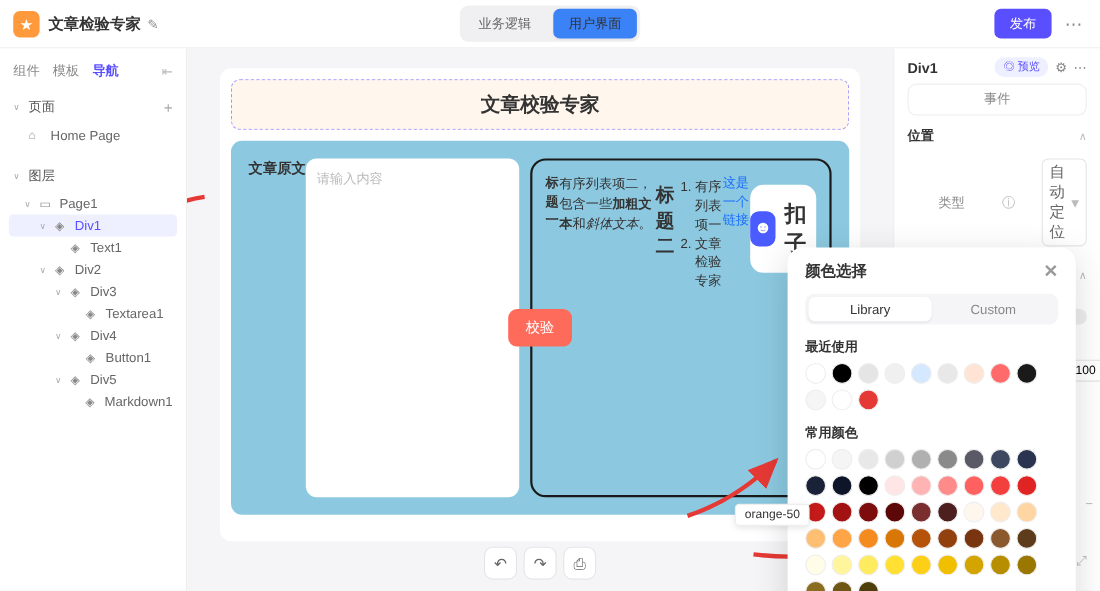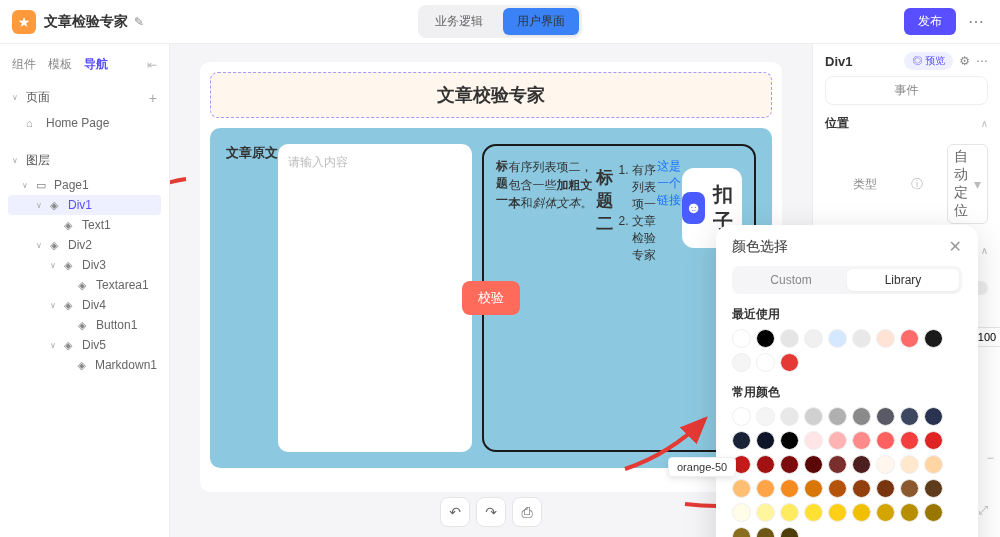--- a/index.html
+++ b/index.html
@@ -72,21 +72,21 @@
 .pr-row { display: flex; align-items: center; gap: 24px; padding: 2px 0; margin-left: 28px; }
 .pr-row .rl { width: 34px; color: #888; }
 .pr-select { flex: 1; border: 1px solid #e5e5e8; border-radius: 6px; padding: 3px 6px; color: #666; background: #fff; font-size: 14px; display: flex; justify-content: space-between; align-items: center; }
 .pr-input { width: 36px; border: 1px solid #e5e5e8; border-radius: 6px; padding: 3px 4px; font-size: 11px; text-align: center; }
 .toggle { width: 28px; height: 14px; background: #eee; border-radius: 10px; position: relative; margin-left: auto; }
 .toggle::after { content: ''; position: absolute; width: 12px; height: 12px; background: #fff; border-radius: 50%; top: 1px; left: 1px; box-shadow: 0 1px 2px rgba(0,0,0,.2); }
 .color-swatch { width: 14px; height: 14px; border: 1px solid #ddd; border-radius: 3px; background: #FFF7ED; }
 
 
 .color-pop { position: absolute; top: 225px; right: 22px; width: 262px; background: #fff; border-radius: 14px; box-shadow: 0 8px 32px rgba(0,0,0,.15); padding: 12px 16px 14px; z-index: 10; }
-.cp-head { display: flex; align-items: center; font-size: 14px; font-weight: 400; margin-bottom: 10px; justify-content: space-between; }
+.cp-head { display: flex; align-items: center; font-size: 14px; font-weight: 700; margin-bottom: 10px; justify-content: space-between; }
 .cp-close { margin-left: auto; color: #999; cursor: pointer; font-size: 16px; }
 .cp-tabs { display: flex; background: #f5f5f7; border-radius: 8px; padding: 3px; margin-bottom: 12px; }
 .cp-tab { flex: 1; text-align: center; padding: 4px 0; font-size: 12px; color: #888; border-radius: 6px; cursor: pointer; }
 .cp-tab.active { background: #fff; color: #333; box-shadow: 0 1px 2px rgba(0,0,0,.05); }
 .cp-label { font-size: 12px; color: #333; font-weight: 600; margin-bottom: 6px; }
 .cp-swatches { display: flex; flex-wrap: wrap; gap: 5px; margin-bottom: 12px; }
 .cp-sw { width: 19px; height: 19px; border-radius: 50%; cursor: pointer; border: 1px solid #eee; }
 .cp-tooltip { position: absolute; background: #fff; border: 1px solid #eee; border-radius: 4px; padding: 3px 8px; font-size: 11px; box-shadow: 0 2px 6px rgba(0,0,0,.1); white-space: nowrap; }
 
 
@@ -306,22 +306,22 @@
     </div>
   </div>
 </div>
 
 <div class="color-pop">
   <div class="cp-head">
     <span>颜色选择</span>
     <span class="cp-close">✕</span>
   </div>
   <div class="cp-tabs">
+    <div class="cp-tab active">Library</div>
     <div class="cp-tab">Custom</div>
-    <div class="cp-tab active">Library</div>
   </div>
   <div class="cp-label">最近使用</div>
   <div class="cp-swatches" id="recent-swatches">
       <div class="cp-sw" style="background: rgb(255, 255, 255);"></div>
       <div class="cp-sw" style="background: rgb(0, 0, 0);"></div>
       <div class="cp-sw" style="background: rgb(229, 229, 229);"></div>
       <div class="cp-sw" style="background: rgb(240, 240, 240);"></div>
       <div class="cp-sw" style="background: rgb(212, 232, 255);"></div>
       <div class="cp-sw" style="background: rgb(232, 232, 232);"></div>
       <div class="cp-sw" style="background: rgb(255, 228, 214);"></div>

